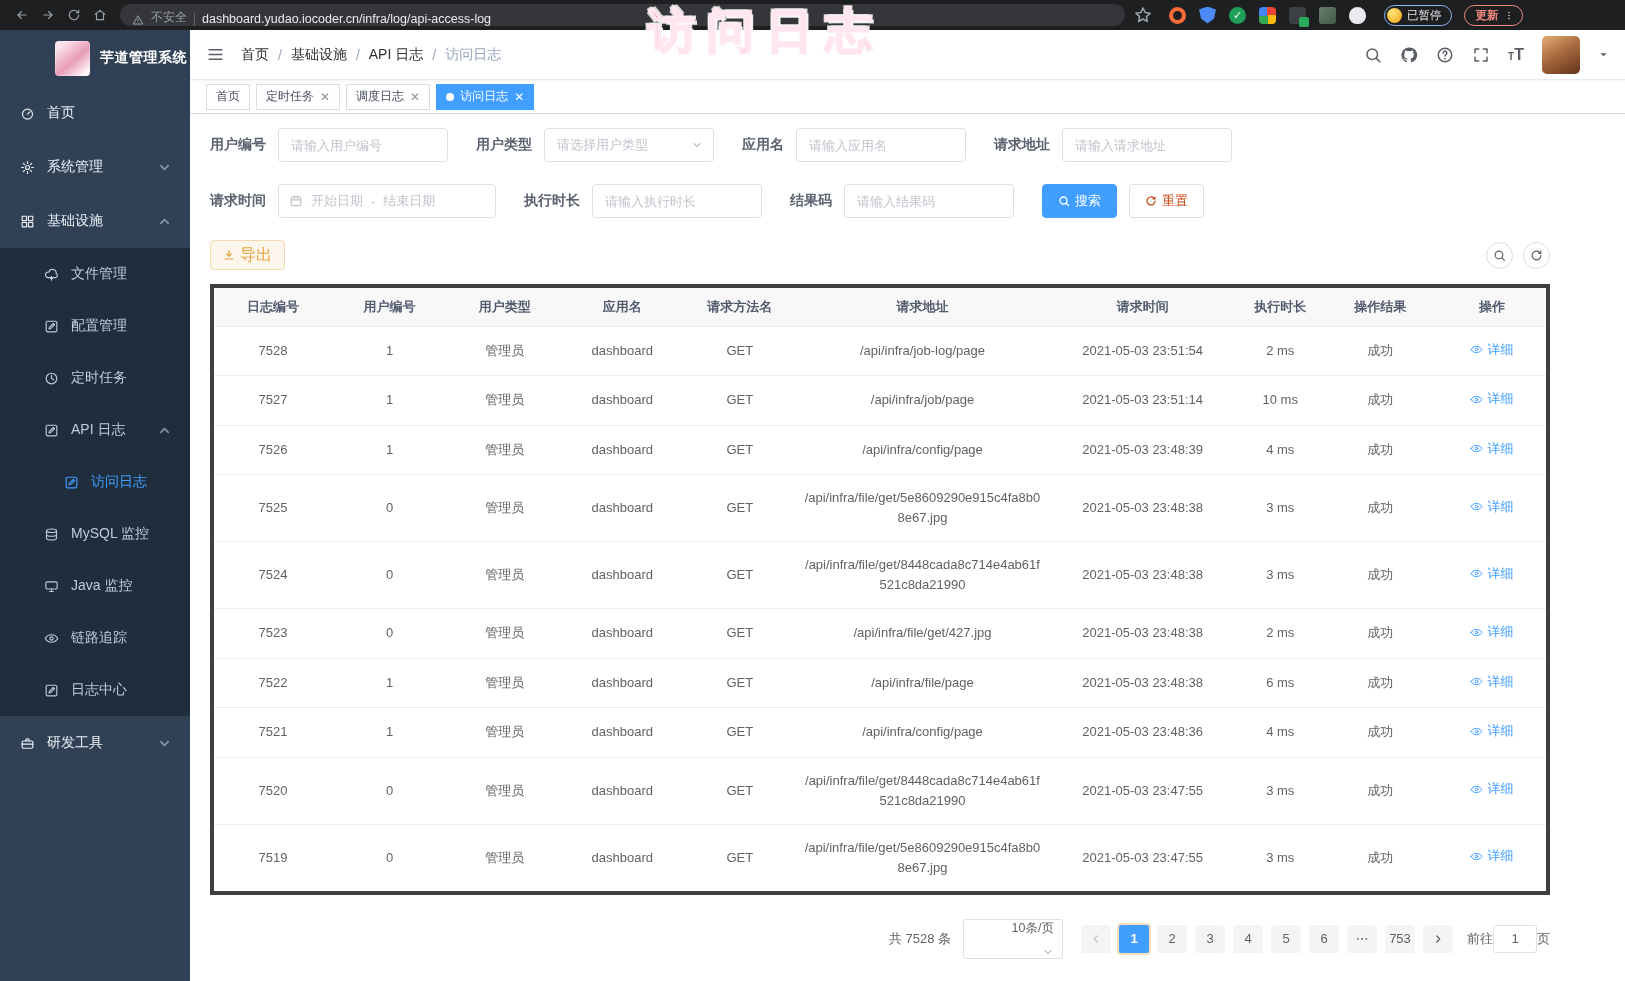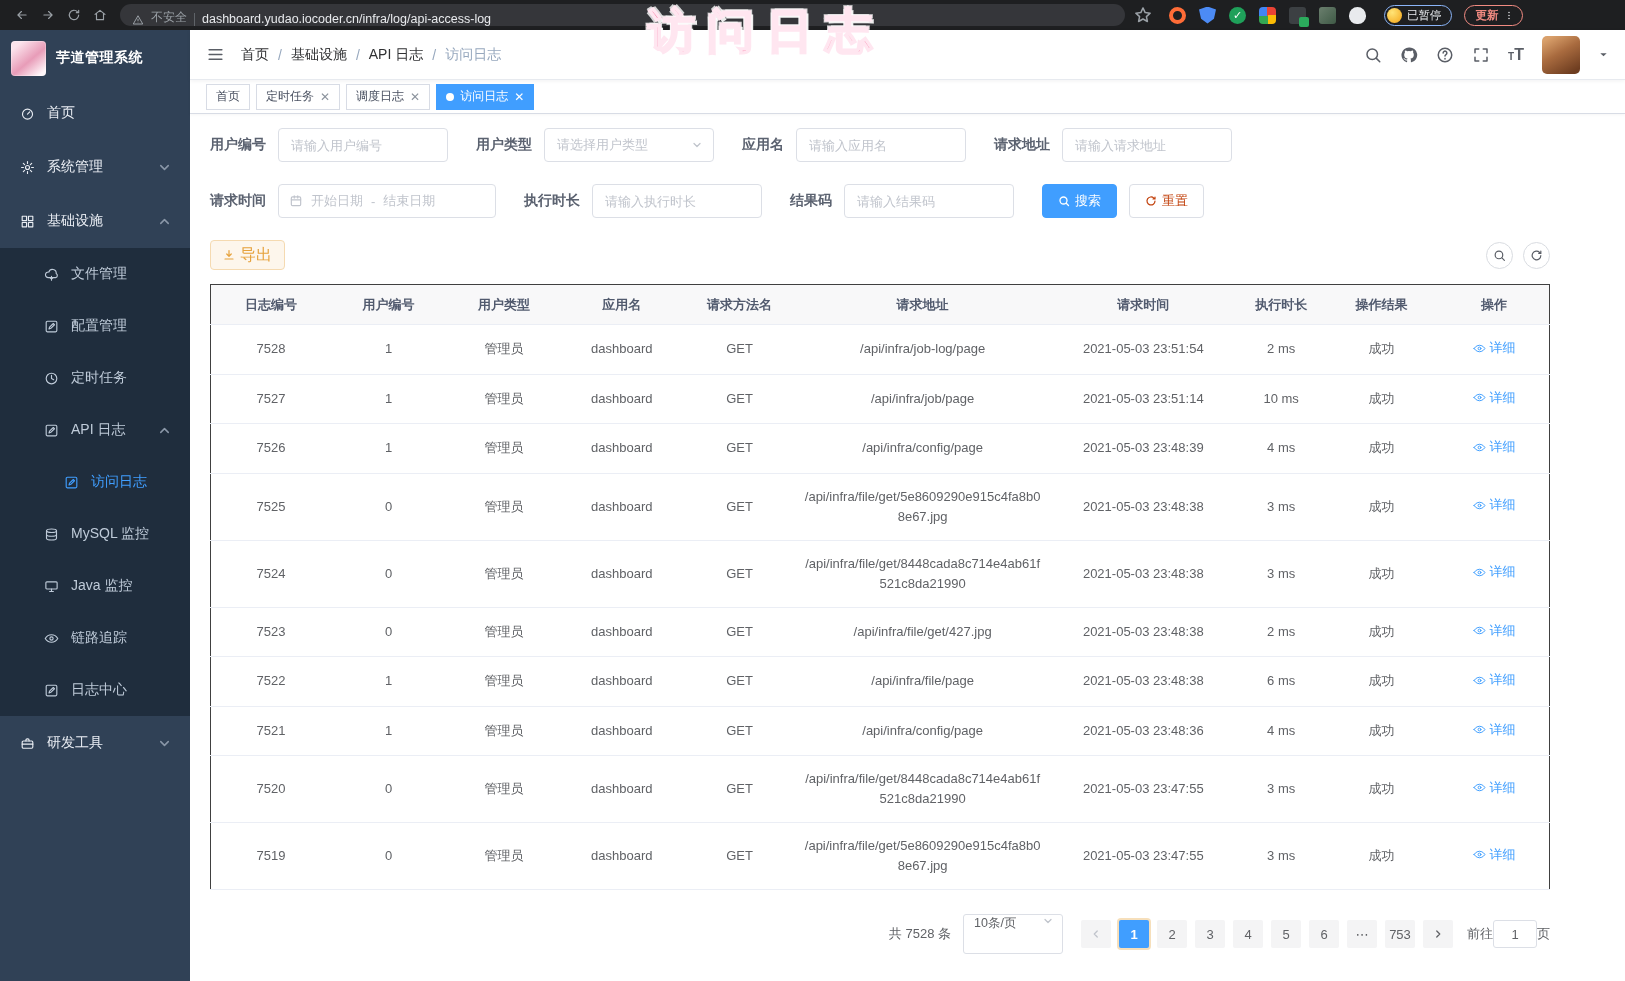--- a/index.html
+++ b/index.html
@@ -43,21 +43,21 @@
   .pill-paused { margin-left:16px; border:1.5px solid #8ab4f8; color:#e8eaed; padding:0 9px 0 2px; gap:5px; }
   .emoji-dot { width:15px; height:15px; border-radius:50%; background:radial-gradient(circle at 35% 30%, #ffe477, #f7b733 70%); }
   .pill-update { margin-left:10px; border:1.5px solid #f28b82; color:#f28b82; padding:0 8px 0 11px; gap:5px; font-weight:600; }
   .pill-update .ico { width:10px; height:13px; color:#e8eaed; }
 
   
   .app { display:flex; height:951px; }
 
   
   .sidebar { width:190px; flex-shrink:0; background:#304156; overflow:hidden; }
-  .logo { height:56px; display:flex; align-items:center; padding-left:11px; gap:10px; cursor:pointer; }
+  .logo { height:56px; display:flex; align-items:center; padding-left:20px; gap:10px; cursor:pointer;margin-left:35px; }
   .logo-img { width:35px; height:35px; border-radius:4px; background:linear-gradient(140deg,#fbe3ec 15%,#e89cb8 55%,#fff6f9 90%); box-shadow:inset 0 0 0 1px rgba(255,255,255,.25); }
   .logo-title { color:#fff; font-size:14px; font-weight:700; letter-spacing:.5px; }
   .menu-item { display:flex; align-items:center; cursor:pointer; font-size:14px; }
   .menu-item .ico { width:15px; height:15px; flex-shrink:0; }
   .mi-label { margin-left:12px; flex:1; white-space:nowrap; }
   .lvl1 { height:54px; padding:0 18px 0 20px; color:#eaeef4; }
   .lvl2 { height:52px; padding:0 18px 0 44px; color:#bfcbd9; background:#1f2d3d; }
   .lvl3 { height:52px; padding:0 18px 0 64px; color:#bfcbd9; background:#1f2d3d; }
   .menu-item.active { color:#409eff; }
   .chev { width:12px; height:12px; color:#8a97a8; }
@@ -103,29 +103,29 @@
   .btn .ico { width:12px; height:12px; }
   .btn-primary { background:#409eff; border-color:#409eff; color:#fff; margin-right:12px; }
   .btn-default { background:#fff; border-color:#dcdfe6; color:#c2410c; }
   .btn-warn { height:30px; font-size:16px; padding:0 12px; background:#fdf6ec; border-color:#f5dab1; color:#e6a23c; }
 
   .toolbar { display:flex; align-items:center; margin-bottom:14px; }
   .toolbar-right { margin-left:auto; display:flex; gap:10px; }
   .circle-btn { width:27px; height:27px; border-radius:50%; border:1px solid #d9dce1; background:#fff; color:#5a5e66; display:flex; align-items:center; justify-content:center; cursor:pointer; }
   .circle-btn .ico { width:13px; height:13px; }
 
-  table.log-table { width:100%; border-collapse:collapse; table-layout:fixed; border:1px solid #404040; }
+  table.log-table { width:100%; border-collapse:collapse; table-layout:fixed; border:4px solid #404040; }
   .log-table th { background:#f8f8f9; height:40px; font-size:13px; color:#515a6e; font-weight:700; text-align:center; border-bottom:1px solid #ebeef5; padding:0 6px; }
   .log-table td { font-size:13px; color:#606266; text-align:center; border-bottom:1px solid #ebeef5; padding:13px 6px; line-height:20px; word-break:break-all; }
   .detail-link { color:#409eff; display:inline-flex; align-items:center; gap:4px; cursor:pointer; white-space:nowrap; }
   .detail-link .ico { width:13px; height:13px; }
 
   .pagination { display:flex; align-items:center; justify-content:flex-end; padding:24px 0 20px; font-size:13px; color:#606266; }
   .pg-total { margin-right:12px; }
-  .size-select { width:100px; height:40px; border:1px solid #dcdfe6; border-radius:3px; display:flex; align-items:flex-start; padding:0 8px 0 10px; cursor:pointer; margin-right:14px; }
+  .size-select { width:100px; height:40px; border:1px solid #dcdfe6; border-radius:3px; display:flex; align-items:flex-end; padding:0 8px 0 10px; cursor:pointer; margin-right:14px;flex-direction:column; }
   .size-select .sz { flex:1; font-size:12.5px; color:#606266; }
   .pager { display:flex; align-items:center; }
   .page-btn { min-width:30px; height:28px; margin:0 4px; padding:0 4px; background:#f4f4f5; border-radius:2px; display:flex; align-items:center; justify-content:center; font-size:13px; color:#606266; cursor:pointer; }
   .page-btn .ico { width:12px; height:12px; }
   .page-btn.disabled { color:#c0c4cc; }
   .page-btn.active { background:#409eff; color:#fff; font-weight:700; box-shadow:0 0 0 2px rgba(230,162,60,.35); }
   .goto { display:flex; align-items:center; gap:0; margin-left:10px; }
   .goto-input { width:44px; height:28px; border:1px solid #dcdfe6; border-radius:3px; text-align:center; font-size:13px; color:#606266; outline:none; font-family:inherit; }
 </style>
 </head>

